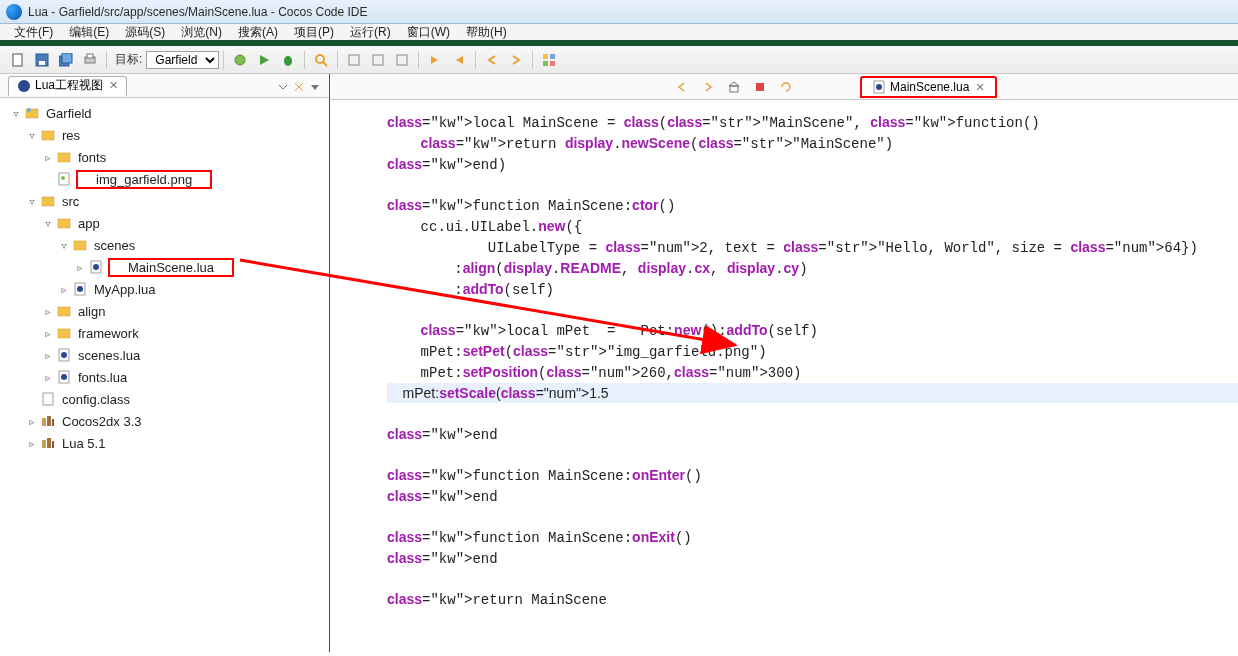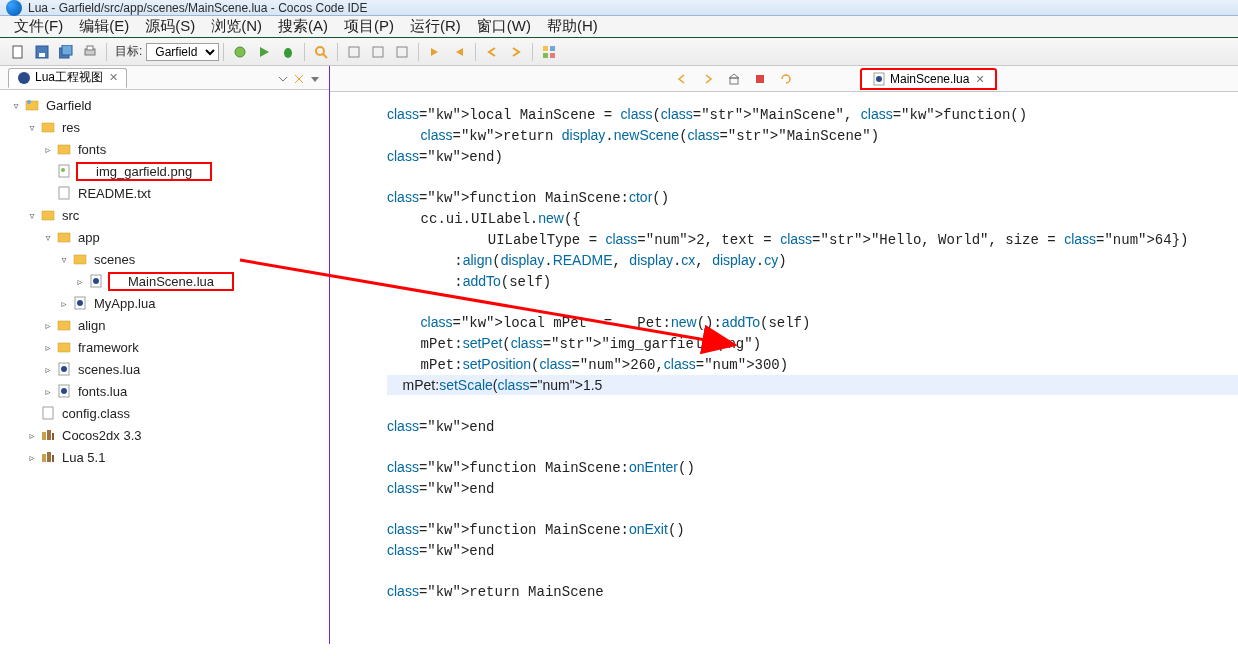--- a/index.html
+++ b/index.html
@@ -1,24 +1,24 @@
 <!DOCTYPE html>
 <html><head>
 <meta charset="utf-8">
 <style>
 * { margin: 0; padding: 0; box-sizing: border-box; font-family: "Microsoft YaHei", Tahoma, sans-serif; }
 body { width: 1238px; height: 656px; overflow: hidden; background: #fff; position: relative; }
 
 
-.titlebar { height: 16px; background: linear-gradient(#e8f1fb, #d6e5f5); border-bottom: 1px solid #9cb8d6; display: flex; align-items: center; padding: 0 6px; color: #2b2b2b; font-size: 12px; }
+.titlebar { height: 24px; background: linear-gradient(#e8f1fb, #d6e5f5); border-bottom: 1px solid #9cb8d6; display: flex; align-items: center; padding: 0 6px; color: #2b2b2b; font-size: 12px; }
 .titlebar .sys-icon { width: 16px; height: 16px; margin-right: 6px; background: radial-gradient(circle at 30% 30%, #3ba2ff, #0055aa); border-radius: 50%; }
 .titlebar .title-text { flex: 1; }
 
 
-.menubar { height: 22px; background: #f5f5f5; border-bottom: 1px solid #14532d; display: flex; align-items: center; padding: 0 6px; font-size: 15px; color: #222; }
+.menubar { height: 22px; background: #f5f5f5; border-bottom: 6px solid #14532d; display: flex; align-items: center; padding: 0 6px; font-size: 12px; color: #222; }
 .menubar .menu-item { padding: 2px 8px; cursor: default; }
 
 
 .toolbar { height: 28px; background: linear-gradient(#f7f7f7, #ececec); border-bottom: 1px solid #c8c8c8; display: flex; align-items: center; padding: 0 6px; font-size: 12px; }
 .tb-btn { width: 20px; height: 20px; margin: 0 2px; display: inline-flex; align-items: center; justify-content: center; border: 1px solid transparent; border-radius: 2px; }
 .tb-btn svg { display: block; }
 .tb-sep { width: 1px; height: 18px; background: #c8c8c8; margin: 0 4px; }
 .tb-label { margin: 10px 4px; color: #333; }
 .tb-combo { height: 18px; border: 1px solid #a0a0a0; background: #fff; padding: 0 4px; font-size: 12px; }
 
@@ -52,21 +52,21 @@
 .ed-nav-icons { display: flex; gap: 2px; position: absolute; left: 340px; top: 3px; }
 .editor-tab-wrap { position: absolute; left: 530px; top: 0; }
 .editor-tab { display: inline-flex; align-items: center; height: 22px; border: 1px solid #b0b0b0; border-bottom: 1px solid #fff; background: #fff; padding: 0 10px; font-size: 12px; border-radius: 3px 3px 0 0; margin-top: 2px; }
 .editor-tab .ed-icon { width: 14px; height: 14px; margin-right: 4px; }
 .editor-tab .close-x { margin-left: 6px; color: #777; font-size: 11px; }
 .editor-tab.highlight-red-tab { border: 2px solid #ff0000; border-bottom: 2px solid #ff0000; }
 
 
 .code-area { flex: 1; overflow: auto; background: #fff; position: relative; padding-left: 45px; padding-top: 12px; }
 pre.code { font-family: Consolas, "Courier New", monospace; font-size: 14px; line-height: 20px; color: #222; white-space: pre; padding-left: 12px; }
-.code .fn { color: #0369a1; font-weight: normal; }
+.code .fn { color: #a21caf; font-weight: bold; }
 .line-hi { background: #e8f0fe; display: inline-block; width: 100%; }
 
 
 .arrow-svg { position: absolute; left: 0; top: 0; pointer-events: none; }
 
 
 .folder-svg { fill: #f4c24a; stroke: #c89a2a; stroke-width: 0.5; }
 .file-svg { fill: #ffffff; stroke: #888; stroke-width: 0.8; }
 </style>
 </head>
@@ -244,29 +244,20 @@
       <div class="tree-row lvl2">
         <span class="twisty"></span>
         <span class="node-icon">
             <svg width="14" height="14">
               <rect x="2" y="1" width="10" height="12" class="file-svg"></rect>
               <circle cx="6" cy="6" r="2" fill="#7fbf4f"></circle>
             </svg>
           </span>
         <span class="label-box highlight-red">img_garfield.png</span>
       </div>
-      <div class="tree-row lvl2">
-        <span class="twisty"></span>
-        <span class="node-icon">
-            <svg width="14" height="14">
-              <rect x="2" y="1" width="10" height="12" class="file-svg"></rect>
-            </svg>
-          </span>
-        <span class="label-box">README.txt</span>
-      </div>
       <div class="tree-row lvl1">
         <span class="twisty">▿</span>
         <span class="node-icon">
             <svg width="14" height="14">
               <rect x="1" y="3" width="12" height="9" class="folder-svg"></rect>
             </svg>
           </span>
         <span class="label-box">src</span>
       </div>
       <div class="tree-row lvl2">

